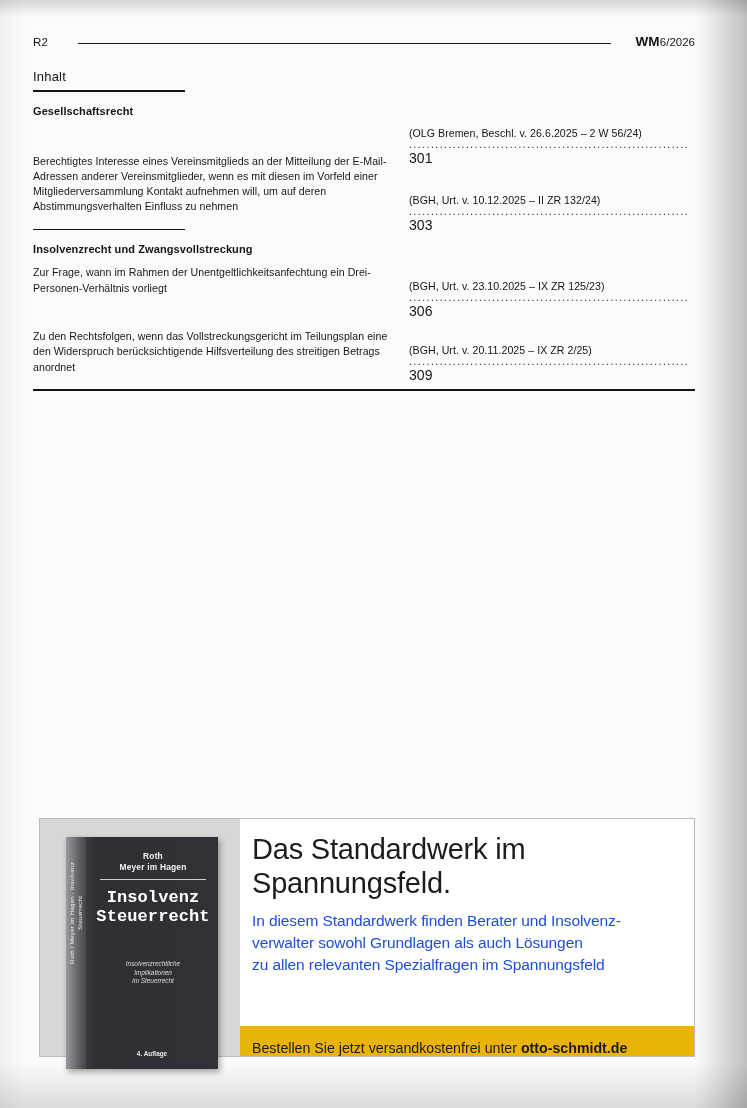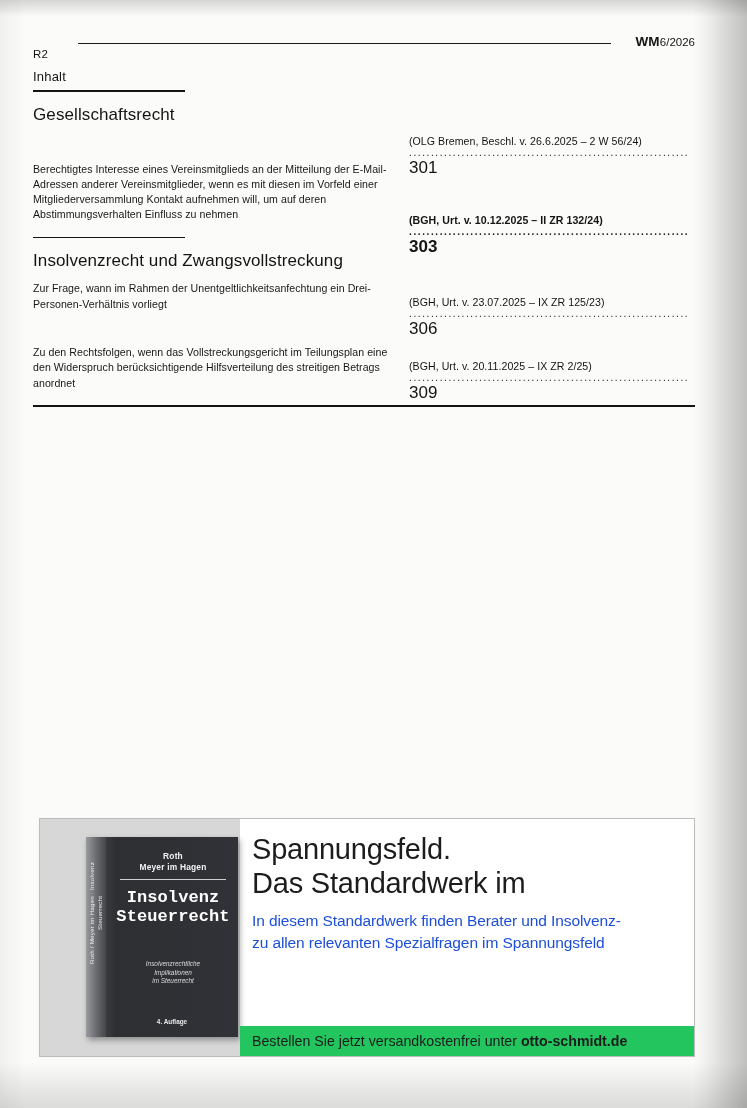--- a/index.html
+++ b/index.html
@@ -39,21 +39,20 @@
     position: relative;
     height: 28px;
     margin-top: 32px;
   }
   .runhead .folio {
     position: absolute;
     left: 0;
     top: 4px;
     font-size: 11.5px;
     letter-spacing: 0.2px;
-    margin-top: 12px;
   }
   .runhead .rule {
     position: absolute;
     left: 45px;
     right: 84px;
     top: 11px;
     height: 1px;
     background: #1a1a1a;
   }
   .runhead .journal {
@@ -80,22 +79,22 @@
   }
   .rule-short {
     width: 152px;
     height: 1.6px;
     background: #141414;
     margin-top: 6px;
   }
 
   
   .section-title {
-    font-size: 17px;
-    font-weight: normal;
+    font-size: 11px;
+    font-weight: bold;
     letter-spacing: 0.1px;
     margin-top: 13px;
     margin-bottom: 10px;
   }
 
   .entry {
     position: relative;
     margin-bottom: 11px;
     min-height: 14px;
   }
@@ -125,26 +124,26 @@
     white-space: nowrap;
     margin: 0 3px 0 4px;
     letter-spacing: 1.6px;
     color: #222;
     font-size: 10px;
   }
   .entry-page {
     white-space: nowrap;
     text-align: right;
     min-width: 22px;
-    font-size: 17px;
+    font-size: 14px;
   }
 
   
   .r-row-a { top: 0px; }
-  .r-row-b { top: 52px; font-weight: bold; }
+  .r-row-b { top: 40px; }
   .r-row-d { top: 15px; }
 
   .rule-mid {
     width: 152px;
     height: 1.6px;
     background: #141414;
     margin: 14px 0 0 0;
   }
 
   .rule-bottom {
@@ -176,24 +175,23 @@
     top: 0;
     width: 200px;
     height: 100%;
     background: #d7d7d7;
   }
   .ad-book {
     position: absolute;
     left: 26px;
     top: 18px;
     width: 152px;
-    height: 200px;
+    height: 232px;
     background: linear-gradient(to right, #6f7073 0px, #55565a 14px, #3b3c40 18px, #2e2f33 30px, #313237 100%);
     box-shadow: 2px 3px 6px rgba(0,0,0,0.35);
-    margin-left: 20px;
   }
   .ad-spine {
     position: absolute;
     left: 0;
     top: 0;
     width: 20px;
     height: 100%;
     background: linear-gradient(to right, #9a9b9e, #636468 60%, #45464a);
   }
   .spine-text {
@@ -277,23 +275,23 @@
     line-height: 22px;
     color: #1d4ed8;
     letter-spacing: -0.1px;
   }
   .ad-footer {
     position: absolute;
     left: 0;
     right: 0;
     bottom: 0;
     height: 30px;
-    background: #22c55e;
+    background: #eab308;
     display: flex;
-    align-items: center;
+    align-items: flex-end;
   }
   .ad-footer-text {
     margin-left: 12px;
     font-size: 14.2px;
     color: #1c1c1c;
   }
   .ad-footer-text b { font-weight: bold; }
 
   
   .scan-edge-r {
@@ -352,21 +350,21 @@
       </div>
     </div>
 
     <div class="rule-mid"></div>
 
     <div class="section-title">Insolvenzrecht und Zwangsvollstreckung</div>
 
     <div class="entry" style="margin-bottom:14px;">
       <div class="entry-title">Zur Frage, wann im Rahmen der Unentgeltlichkeitsanfechtung ein Drei-Personen-Verhältnis vorliegt</div>
       <div class="entry-right r-row-d">
-        <span class="entry-cite">(BGH, Urt. v. 23.07.2025 – IX ZR 125/23)</span>
+        <span class="entry-cite">(BGH, Urt. v. 23.10.2025 – IX ZR 125/23)</span>
         <span class="dots">................................................................</span>
         <span class="entry-page">306</span>
       </div>
     </div>
 
     <div class="entry" style="margin-bottom:0;margin-top:33px;">
       <div class="entry-title">Zu den Rechtsfolgen, wenn das Vollstreckungsgericht im Teilungsplan eine den Widerspruch berücksichtigende Hilfsverteilung des streitigen Betrags anordnet</div>
       <div class="entry-right r-row-d">
         <span class="entry-cite">(BGH, Urt. v. 20.11.2025 – IX ZR 2/25)</span>
         <span class="dots">................................................................</span>
@@ -394,25 +392,26 @@
             <div class="cover-sub" style="white-space:pre-line;">Insolvenzrechtliche
 Implikationen
 im Steuerrecht</div>
             <div class="cover-edition">4. Auflage</div>
           </div>
         </div>
       </div>
 
       <div class="ad-right">
         <div class="ad-head">
+          <div>Das Standardwerk im</div>
           <div>Spannungsfeld.</div>
-          <div>Das Standardwerk im</div>
         </div>
         <div class="ad-body">
           <div>In diesem Standardwerk finden Berater und Insolvenz-</div>
+          <div>verwalter sowohl Grundlagen als auch Lösungen</div>
           <div>zu allen relevanten Spezialfragen im Spannungsfeld</div>
         </div>
         <div class="ad-footer">
           <div class="ad-footer-text"><span>Bestellen Sie jetzt versandkostenfrei unter </span><b>otto-schmidt.de</b></div>
         </div>
       </div>
 
     </div>
   </div>
 

